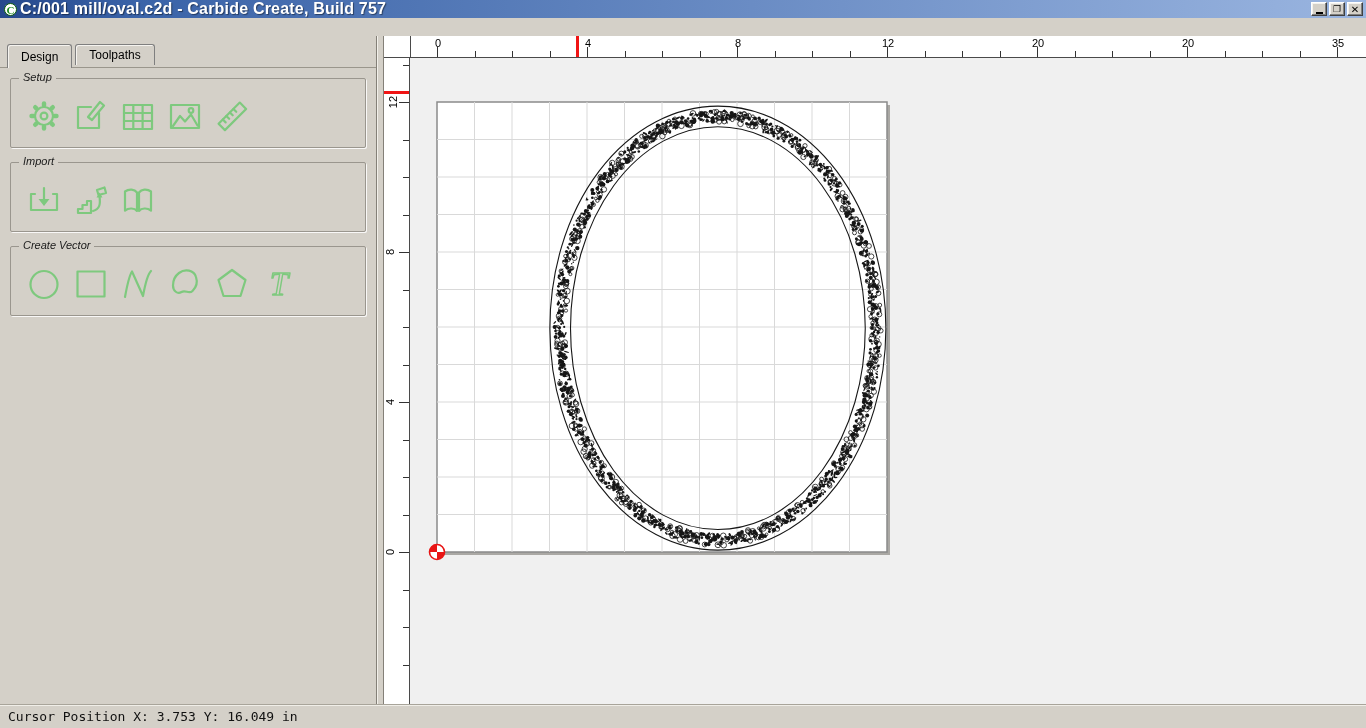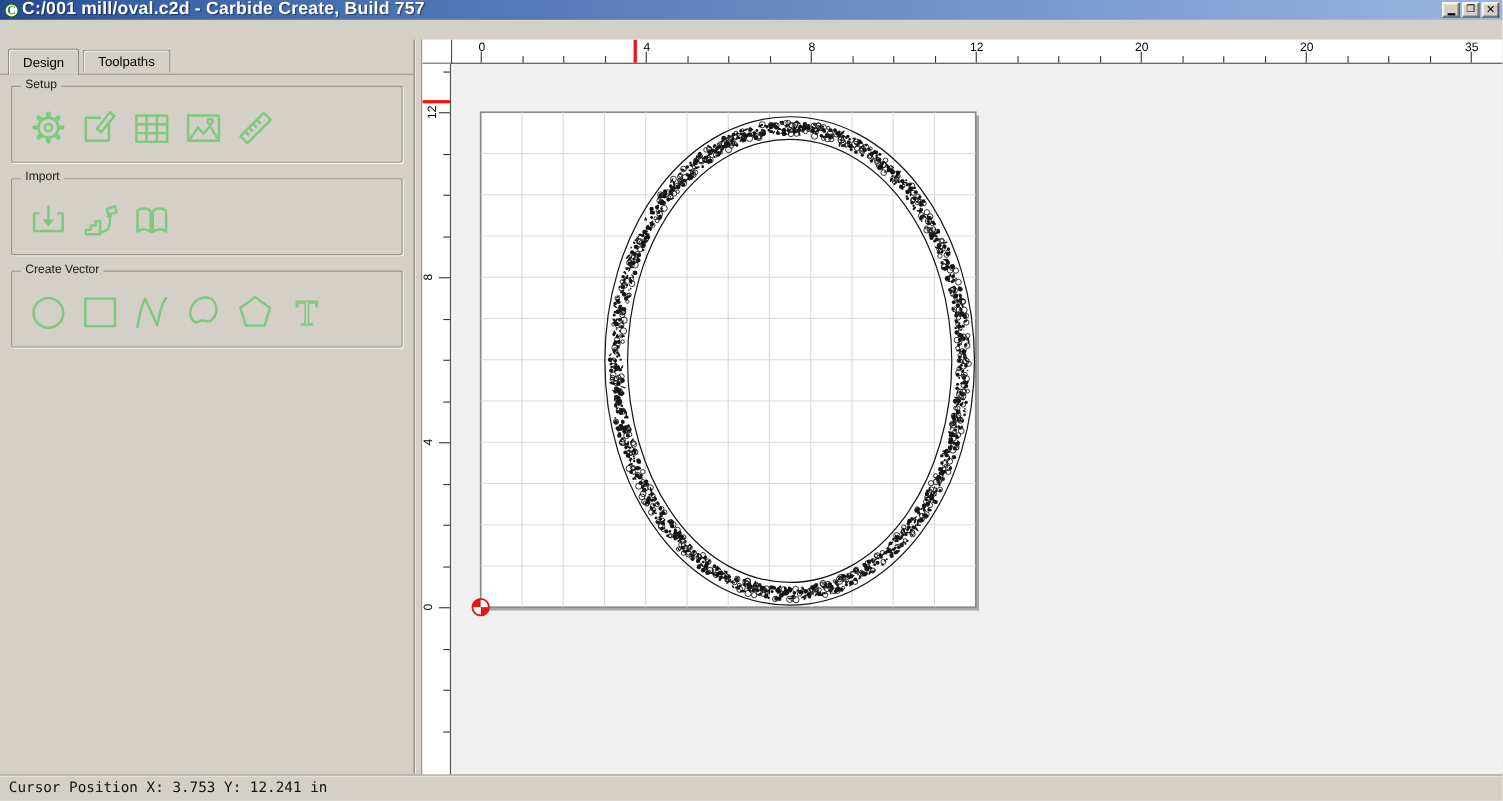--- a/index.html
+++ b/index.html
@@ -28,28 +28,28 @@
   .menubar{height:18px;background:var(--menubar);display:flex;align-items:center;
     border-bottom:1px solid #b9b5ab;font-size:12px;color:#000;}
   .menu-item{padding:1px 8px 2px 8px;cursor:default;}
   .menu-item u{text-decoration:underline;}
 
   
   .main{position:absolute;top:36px;left:0;right:0;bottom:24px;display:flex;}
 
   
   .sidebar{width:377px;background:var(--panel);border-right:1px solid #848078;position:relative;padding-top:8px;}
-  .tabbar{display:flex;align-items:center;padding-left:7px;position:relative;z-index:2;}
+  .tabbar{display:flex;align-items:flex-start;padding-left:7px;position:relative;z-index:2;}
   .tab{font-size:12px;background:var(--panel);border:1px solid #7f7f7f;border-bottom:none;
     border-radius:3px 3px 0 0;margin-right:3px;padding:3px 13px 3px 13px;position:relative;
     box-shadow:inset 1px 1px 0 #f5f3ef;cursor:default;color:#000;}
   .tab.active{padding-top:5px;padding-bottom:4px;margin-bottom:-1px;background:var(--panel);z-index:3;}
   .sidebar-body{border-top:1px solid #9a968c;padding:10px 8px 0 8px;position:relative;z-index:1;}
   .groupbox{border:1px solid #9a968e;border-radius:2px;box-shadow:1px 1px 0 rgba(255,255,255,.85);
-    position:relative;margin:0 2px 14px 2px;padding:16px 10px 10px 12px;}
+    position:relative;margin:0 2px 14px 2px;padding:16px 10px 10px 12px;font-style:italic;}
   .groupbox-title{position:absolute;top:-8px;left:8px;background:var(--panel);padding:0 4px;
     font-size:11px;color:#1a1a1a;}
   .icon-row{display:flex;align-items:center;gap:5px;}
   .tool-icon{width:42px;height:42px;display:flex;align-items:center;justify-content:center;cursor:default;}
   .tool-icon svg{stroke:var(--accent);fill:none;stroke-width:2.2;stroke-linejoin:round;stroke-linecap:round;}
 
   
   .splitter{width:7px;background:var(--panel);border-right:1px solid #848078;box-shadow:inset 1px 0 0 #f2f0ea;}
 
   
@@ -1971,16 +1971,16 @@
           <path d="M 27 494 L 27 486.5 A 7.5 7.5 0 0 0 19.5 494 Z" fill="#e81414"></path>
           <path d="M 27 494 L 34.5 494 A 7.5 7.5 0 0 0 27 486.5 Z" fill="#ffffff"></path>
           <path d="M 27 494 L 27 501.5 A 7.5 7.5 0 0 0 34.5 494 Z" fill="#e81414"></path>
           <path d="M 27 494 L 19.5 494 A 7.5 7.5 0 0 0 27 501.5 Z" fill="#ffffff"></path>
           <circle cx="27" cy="494" r="7.5" fill="none" stroke="#e81414" stroke-width="1.6"></circle>
         </svg>
     </div>
   </div>
 
   <div class="statusbar">
-    <span>Cursor Position X: 3.753 Y: 12.241 in</span>
+    <span>Cursor Position X: 3.753 Y: 16.049 in</span>
   </div>
 
 </div>
 
 </body></html>

